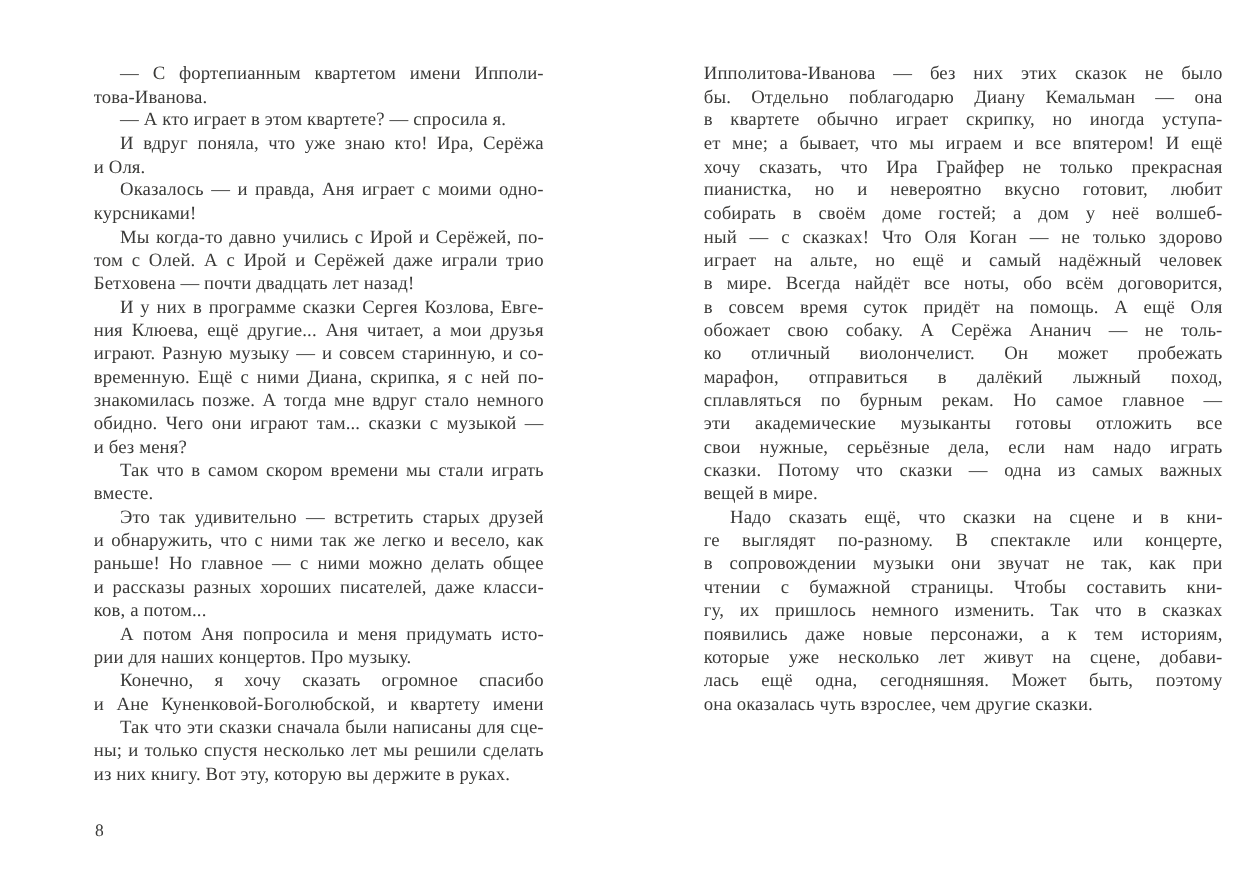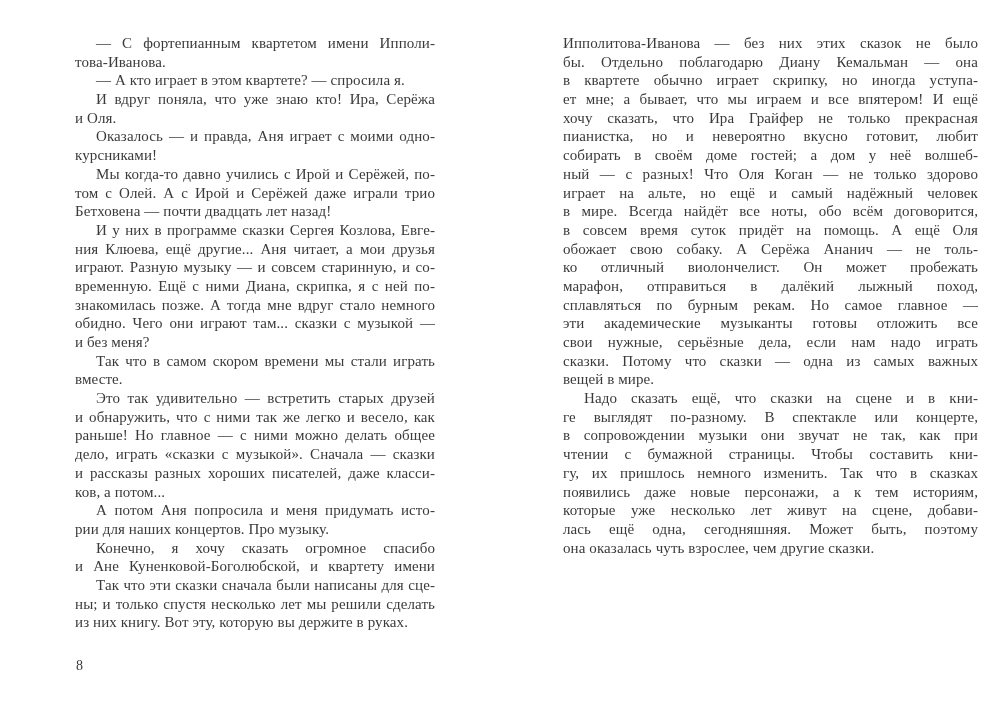--- a/index.html
+++ b/index.html
@@ -9,21 +9,21 @@
     background: #ffffff;
     overflow: hidden;
   }
   body {
     position: relative;
     font-family: "Liberation Serif", "DejaVu Serif", serif;
     color: #3a3a38;
   }
   .page-col {
     position: absolute;
-    top: 34px;
+    top: 50px;
     font-size: 15px;
     line-height: 18.7px;
     letter-spacing: 0.1px;
   }
   #left-col  { left: 75px;  width: 360px; }
   #right-col { left: 563px; width: 415px; }
   .paragraph { margin: 0; }
   .line {
     text-align: justify;
     text-align-last: justify;
@@ -74,21 +74,20 @@
       <div class="line fin">и без меня?</div>
     </div>
     <div class="paragraph">
       <div class="line ind">Так что в самом скором времени мы стали играть</div>
       <div class="line fin">вместе.</div>
     </div>
     <div class="paragraph">
       <div class="line ind">Это так удивительно — встретить старых друзей</div>
       <div class="line">и обнаружить, что с ними так же легко и весело, как</div>
       <div class="line">раньше! Но главное — с ними можно делать общее</div>
-      <div class="line">дело, играть «сказки с музыкой». Сначала — сказки</div>
       <div class="line">и рассказы разных хороших писателей, даже класси-</div>
       <div class="line fin">ков, а потом...</div>
     </div>
     <div class="paragraph">
       <div class="line ind">А потом Аня попросила и меня придумать исто-</div>
       <div class="line fin">рии для наших концертов. Про музыку.</div>
     </div>
     <div class="paragraph">
       <div class="line ind">Конечно, я хочу сказать огромное спасибо</div>
       <div class="line">и Ане Куненковой-Боголюбской, и квартету имени</div>
@@ -102,21 +101,21 @@
 
 <div id="right-col" class="page-col">
     <div class="paragraph">
       <div class="line">Ипполитова-Иванова — без них этих сказок не было</div>
       <div class="line">бы. Отдельно поблагодарю Диану Кемальман — она</div>
       <div class="line">в квартете обычно играет скрипку, но иногда уступа-</div>
       <div class="line">ет мне; а бывает, что мы играем и все впятером! И ещё</div>
       <div class="line">хочу сказать, что Ира Грайфер не только прекрасная</div>
       <div class="line">пианистка, но и невероятно вкусно готовит, любит</div>
       <div class="line">собирать в своём доме гостей; а дом у неё волшеб-</div>
-      <div class="line">ный — с разных! Что Оля Коган — не только здорово</div>
+      <div class="line">ный — с сказках! Что Оля Коган — не только здорово</div>
       <div class="line">играет на альте, но ещё и самый надёжный человек</div>
       <div class="line">в мире. Всегда найдёт все ноты, обо всём договорится,</div>
       <div class="line">в совсем время суток придёт на помощь. А ещё Оля</div>
       <div class="line">обожает свою собаку. А Серёжа Ананич — не толь-</div>
       <div class="line">ко отличный виолончелист. Он может пробежать</div>
       <div class="line">марафон, отправиться в далёкий лыжный поход,</div>
       <div class="line">сплавляться по бурным рекам. Но самое главное —</div>
       <div class="line">эти академические музыканты готовы отложить все</div>
       <div class="line">свои нужные, серьёзные дела, если нам надо играть</div>
       <div class="line">сказки. Потому что сказки — одна из самых важных</div>

